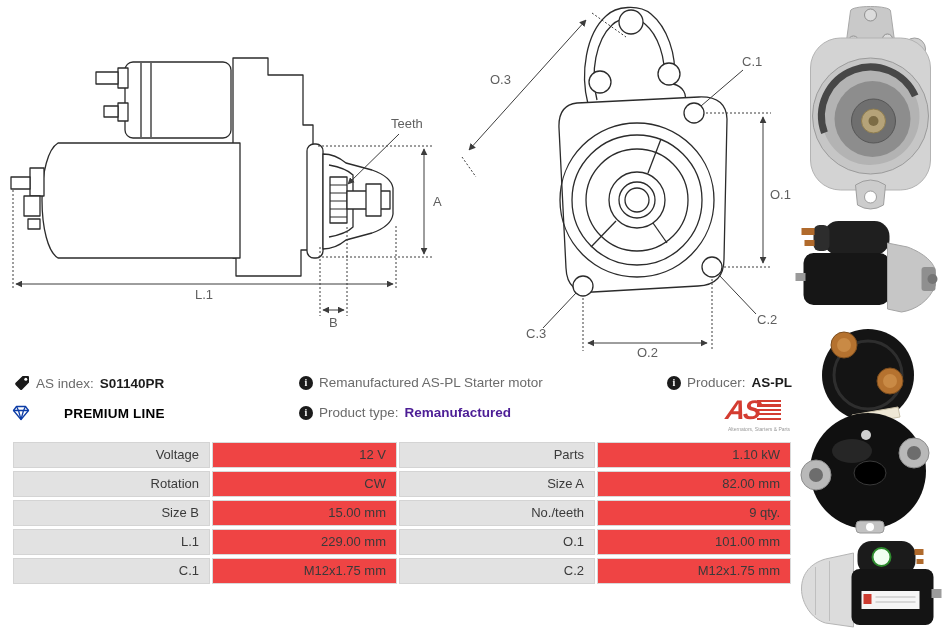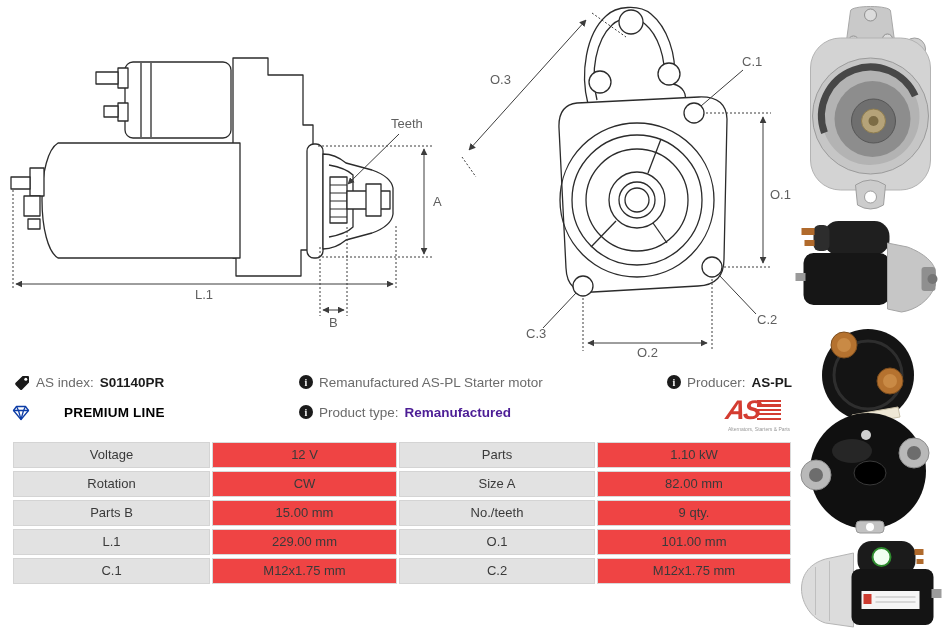--- a/index.html
+++ b/index.html
@@ -9,34 +9,34 @@
   
   .drawing { position:absolute; }
   #drawing-side { left:0; top:0; }
   #drawing-front { left:440px; top:0; }
   .dim-label { font-size:13px; fill:#5f5f5f; font-family:"Liberation Sans", sans-serif; }
 
   
   .photo { position:absolute; left:795px; }
 
   
-  .info-item { position:absolute; display:flex; align-items:flex-start; gap:6px; font-size:13.5px; color:#6b6b6b; white-space:nowrap; }
+  .info-item { position:absolute; display:flex; align-items:center; gap:6px; font-size:13.5px; color:#6b6b6b; white-space:nowrap; }
   .info-item b { color:#1c1c1c; }
   .icon-circle { width:14px; height:14px; border-radius:50%; background:#1b1b1b; color:#fff; font-size:10px; font-weight:bold; font-family:"Liberation Serif", serif; display:inline-flex; align-items:center; justify-content:center; flex:0 0 auto; }
   #premium-line { color:#000000; font-weight:bold; letter-spacing:0.2px;margin-left:28px; }
   .green-bold { color:#4c1d95; font-weight:bold; }
   #as-logo { position:absolute; left:726px; top:396px; width:66px; height:40px; }
   #as-logo .logo-row { display:flex; align-items:center; height:28px; }
   #as-logo .logo-as { font-size:27px; font-weight:bold; font-style:italic; color:#d43c31; transform:skewX(-8deg); letter-spacing:-2px; line-height:26px; }
   #as-logo .logo-stripes { width:24px; height:21px; margin-left:-3px; background:repeating-linear-gradient(180deg,#d43c31 0 2.2px,#ffffff 2.2px 4.4px); }
   #as-logo .logo-tagline { font-size:5px; color:#9a9a9a; text-align:center; margin-top:2px; white-space:nowrap; }
 
   
   #spec-table { position:absolute; left:11px; top:439px; border-collapse:separate; border-spacing:2px 3px; table-layout:fixed; width:780px; }
-  #spec-table td { font-size:13px; color:#3a3a3a; text-align:center; padding:4px 10px; line-height:16px; vertical-align:middle; }
+  #spec-table td { font-size:13px; color:#3a3a3a; text-align:right; padding:4px 10px; line-height:16px; vertical-align:middle; }
   #spec-table td.lbl { background:#e2e2e2; border:1px solid #d4d4d4; }
   #spec-table td.val { background:#ef4444; border:1px solid #d9d9d9; }
   .c1 { width:197px; } .c2 { width:185px; } .c3 { width:196px; } .c4 { width:194px; }
 </style>
 </head>
 <body>
 
 <div id="page">
 
   <svg id="drawing-side" class="drawing" width="470" height="360" viewBox="0 0 470 360">
@@ -275,21 +275,21 @@
         <td class="lbl">Parts</td>
         <td class="val">1.10 kW</td>
       </tr>
       <tr>
         <td class="lbl">Rotation</td>
         <td class="val">CW</td>
         <td class="lbl">Size A</td>
         <td class="val">82.00 mm</td>
       </tr>
       <tr>
-        <td class="lbl">Parts B</td>
+        <td class="lbl">Size B</td>
         <td class="val">15.00 mm</td>
         <td class="lbl">No./teeth</td>
         <td class="val">9 qty.</td>
       </tr>
       <tr>
         <td class="lbl">L.1</td>
         <td class="val">229.00 mm</td>
         <td class="lbl">O.1</td>
         <td class="val">101.00 mm</td>
       </tr>

